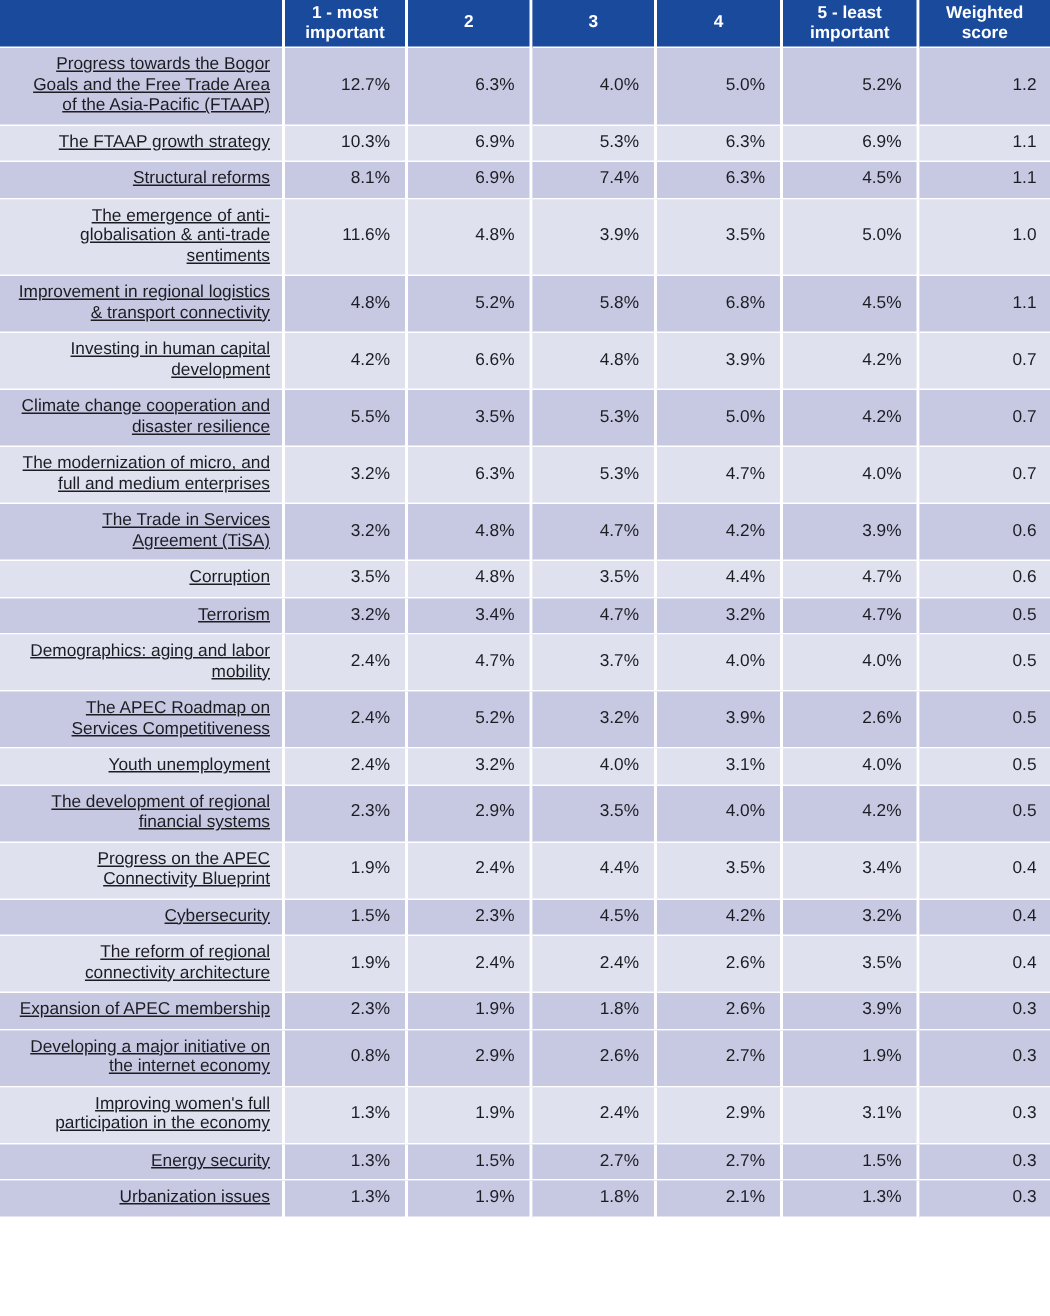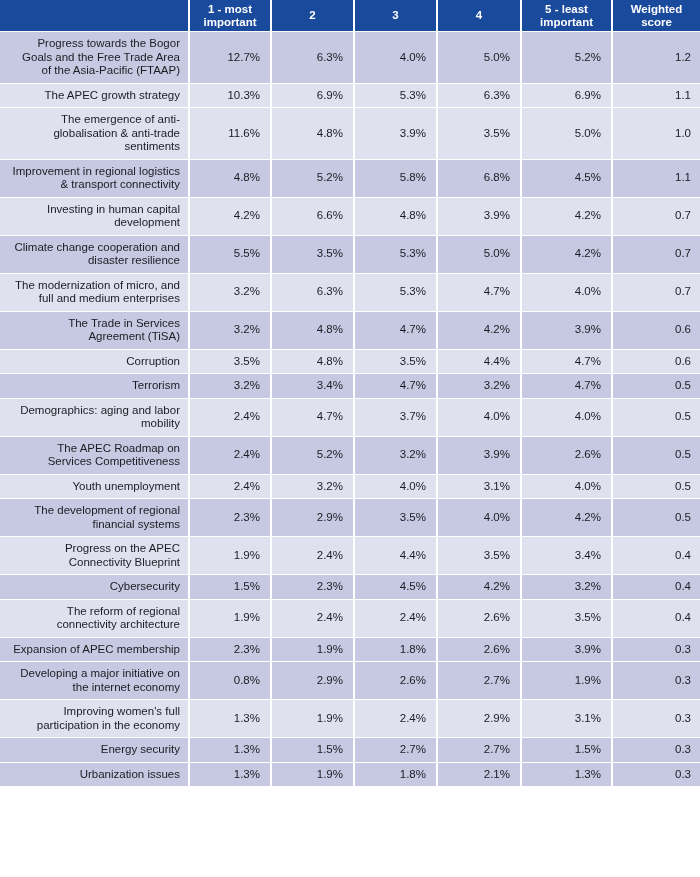--- a/index.html
+++ b/index.html
@@ -50,20 +50,21 @@
     vertical-align: middle;
     padding: 5px 8px 5px 6px;
     border-right: 2px solid #ffffff;
     border-bottom: 1px solid #ffffff;
     box-sizing: border-box;
   }
   tbody td.label-cell {
     text-align: right;
     padding-right: 8px;
     padding-left: 10px;
+    text-decoration: underline;
   }
   tbody td.num-cell {
     text-align: right;
     padding-right: 10px;
     white-space: nowrap;
   }
   tbody td.last-col {
     border-right: none;
     padding-right: 9px;
     margin-top: 40px;
@@ -100,28 +101,37 @@
       <tr class="row-dark">
         <td class="label-cell">Progress towards the Bogor Goals and the Free Trade Area of the Asia-Pacific (FTAAP)</td>
         <td class="num-cell">12.7%</td>
         <td class="num-cell">6.3%</td>
         <td class="num-cell">4.0%</td>
         <td class="num-cell">5.0%</td>
         <td class="num-cell">5.2%</td>
         <td class="num-cell last-col">1.2</td>
       </tr>
       <tr class="row-light">
-        <td class="label-cell">The APEC growth strategy</td>
+        <td class="label-cell">The FTAAP growth strategy</td>
         <td class="num-cell">10.3%</td>
         <td class="num-cell">6.9%</td>
         <td class="num-cell">5.3%</td>
         <td class="num-cell">6.3%</td>
         <td class="num-cell">6.9%</td>
         <td class="num-cell last-col">1.1</td>
       </tr>
+      <tr class="row-dark">
+        <td class="label-cell">Structural reforms</td>
+        <td class="num-cell">8.1%</td>
+        <td class="num-cell">6.9%</td>
+        <td class="num-cell">7.4%</td>
+        <td class="num-cell">6.3%</td>
+        <td class="num-cell">4.5%</td>
+        <td class="num-cell last-col">1.1</td>
+      </tr>
       <tr class="row-light">
         <td class="label-cell">The emergence of anti-globalisation &amp; anti-trade sentiments</td>
         <td class="num-cell">11.6%</td>
         <td class="num-cell">4.8%</td>
         <td class="num-cell">3.9%</td>
         <td class="num-cell">3.5%</td>
         <td class="num-cell">5.0%</td>
         <td class="num-cell last-col">1.0</td>
       </tr>
       <tr class="row-dark">

